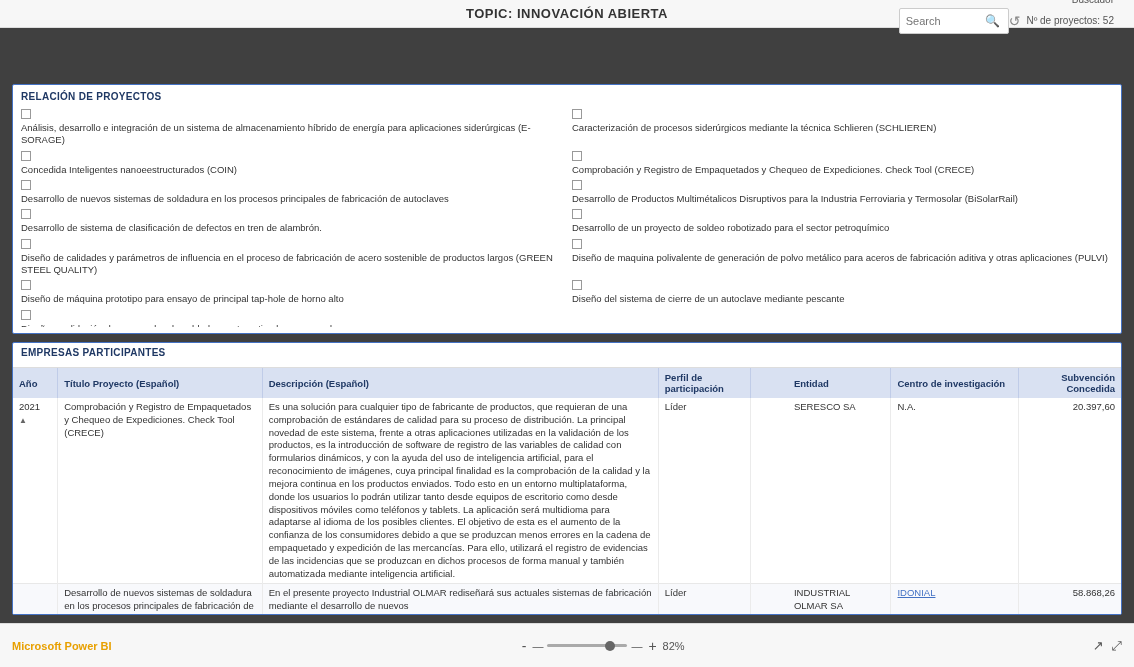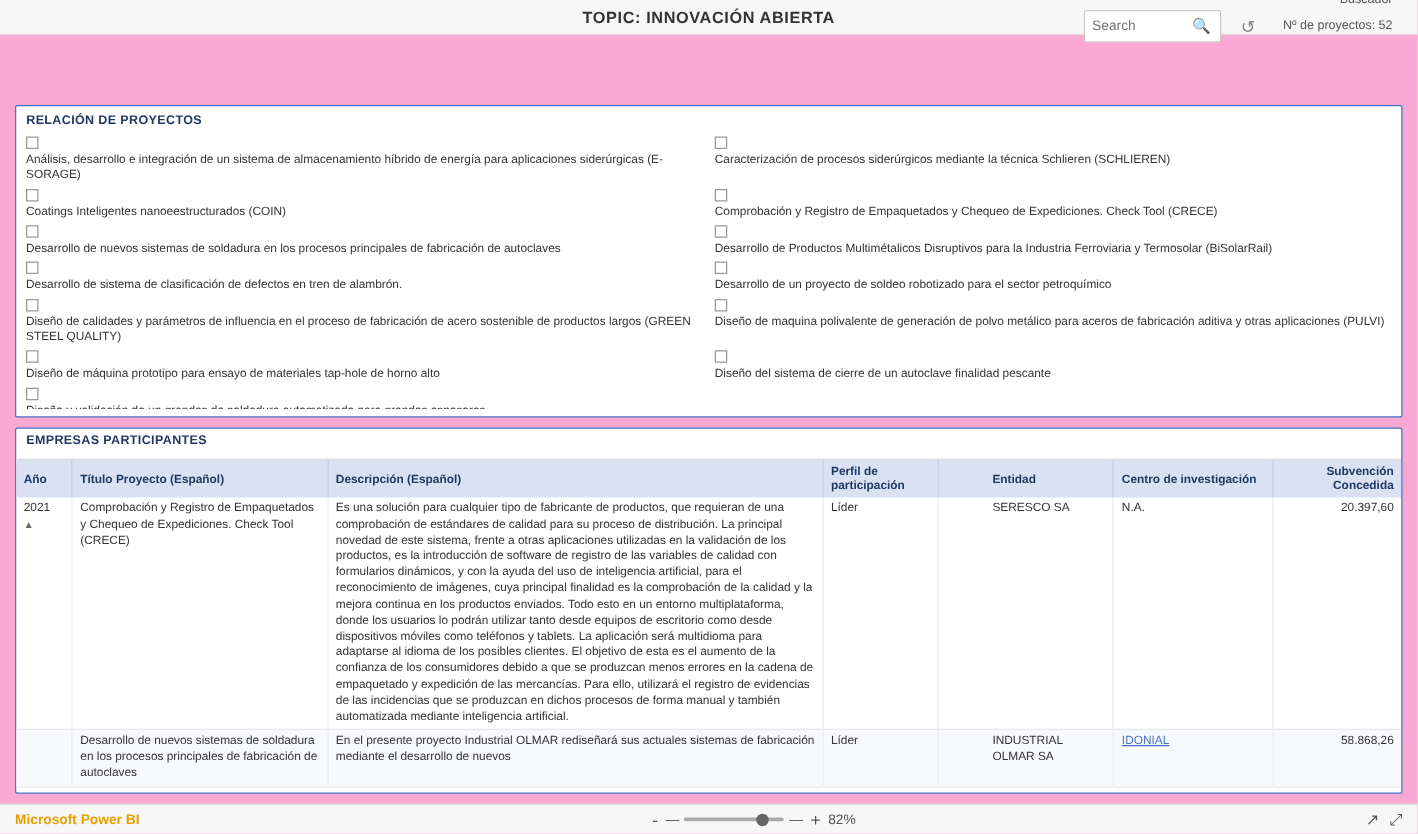--- a/index.html
+++ b/index.html
@@ -7,21 +7,21 @@
       font-family: 'Segoe UI', Arial, sans-serif;
       font-size: 11px;
       background: #f0f0f0;
       width: 1134px;
       height: 667px;
       overflow: hidden;
     }
     .main-container {
       width: 1134px;
       height: 667px;
-      background: #f9a8d4;
+      background: #404040;
       display: flex;
       flex-direction: column;
     }
     .top-bar {
       background: #f7f7f7;
       border-bottom: 1px solid #ddd;
       padding: 6px 20px;
       display: flex;
       align-items: center;
       justify-content: center;
@@ -43,21 +43,21 @@
       align-items: flex-end;
     }
     .buscador-label {
       font-size: 10px;
       color: #555;
       margin-bottom: 3px;
     }
     .search-row {
       display: flex;
       align-items: center;
-      gap: 16px;
+      gap: 0;
     }
     .search-box {
       border: 1px solid #ccc;
       border-radius: 2px;
       padding: 3px 6px;
       font-size: 11px;
       width: 110px;
       height: 26px;
       display: flex;
       align-items: center;
@@ -198,21 +198,21 @@
       color: #4472c4;
       text-decoration: underline;
       cursor: pointer;
     }
     .sort-arrow {
       font-size: 8px;
       color: #666;
     }
     
     .bottom-bar {
-      height: 24px;
+      height: 44px;
       background: #f7f7f7;
       border-top: 1px solid #ddd;
       display: flex;
       align-items: center;
       justify-content: space-between;
       padding: 0 12px;
     }
     .powerbi-link {
       color: #e8a000;
       font-size: 11px;
@@ -300,21 +300,21 @@
             <div class="project-item">
               <div class="project-checkbox"></div>
               <span>Análisis, desarrollo e integración de un sistema de almacenamiento híbrido de energía para aplicaciones siderúrgicas (E-SORAGE)</span>
             </div>
             <div class="project-item">
               <div class="project-checkbox"></div>
               <span>Caracterización de procesos siderúrgicos mediante la técnica Schlieren (SCHLIEREN)</span>
             </div>
             <div class="project-item">
               <div class="project-checkbox"></div>
-              <span>Coatings Inteligentes nanoeestructurados (COIN)</span>
+              <span>Concedida Inteligentes nanoeestructurados (COIN)</span>
             </div>
             <div class="project-item">
               <div class="project-checkbox"></div>
               <span>Comprobación y Registro de Empaquetados y Chequeo de Expediciones. Check Tool (CRECE)</span>
             </div>
             <div class="project-item">
               <div class="project-checkbox"></div>
               <span>Desarrollo de nuevos sistemas de soldadura en los procesos principales de fabricación de autoclaves</span>
             </div>
             <div class="project-item">
@@ -332,25 +332,25 @@
             <div class="project-item">
               <div class="project-checkbox"></div>
               <span>Diseño de calidades y parámetros de influencia en el proceso de fabricación de acero sostenible de productos largos (GREEN STEEL QUALITY)</span>
             </div>
             <div class="project-item">
               <div class="project-checkbox"></div>
               <span>Diseño de maquina polivalente de generación de polvo metálico para aceros de fabricación aditiva y otras aplicaciones (PULVI)</span>
             </div>
             <div class="project-item">
               <div class="project-checkbox"></div>
-              <span>Diseño de máquina prototipo para ensayo de materiales tap-hole de horno alto</span>
-            </div>
-            <div class="project-item">
-              <div class="project-checkbox"></div>
-              <span>Diseño del sistema de cierre de un autoclave finalidad pescante</span>
+              <span>Diseño de máquina prototipo para ensayo de principal tap-hole de horno alto</span>
+            </div>
+            <div class="project-item">
+              <div class="project-checkbox"></div>
+              <span>Diseño del sistema de cierre de un autoclave mediante pescante</span>
             </div>
             <div class="project-item">
               <div class="project-checkbox"></div>
               <span>Diseño y validación de un grandes de soldadura automatizado para grandes espesores</span>
             </div>
           </div>
       </div>
     </div>
 
     <div class="companies-section">

